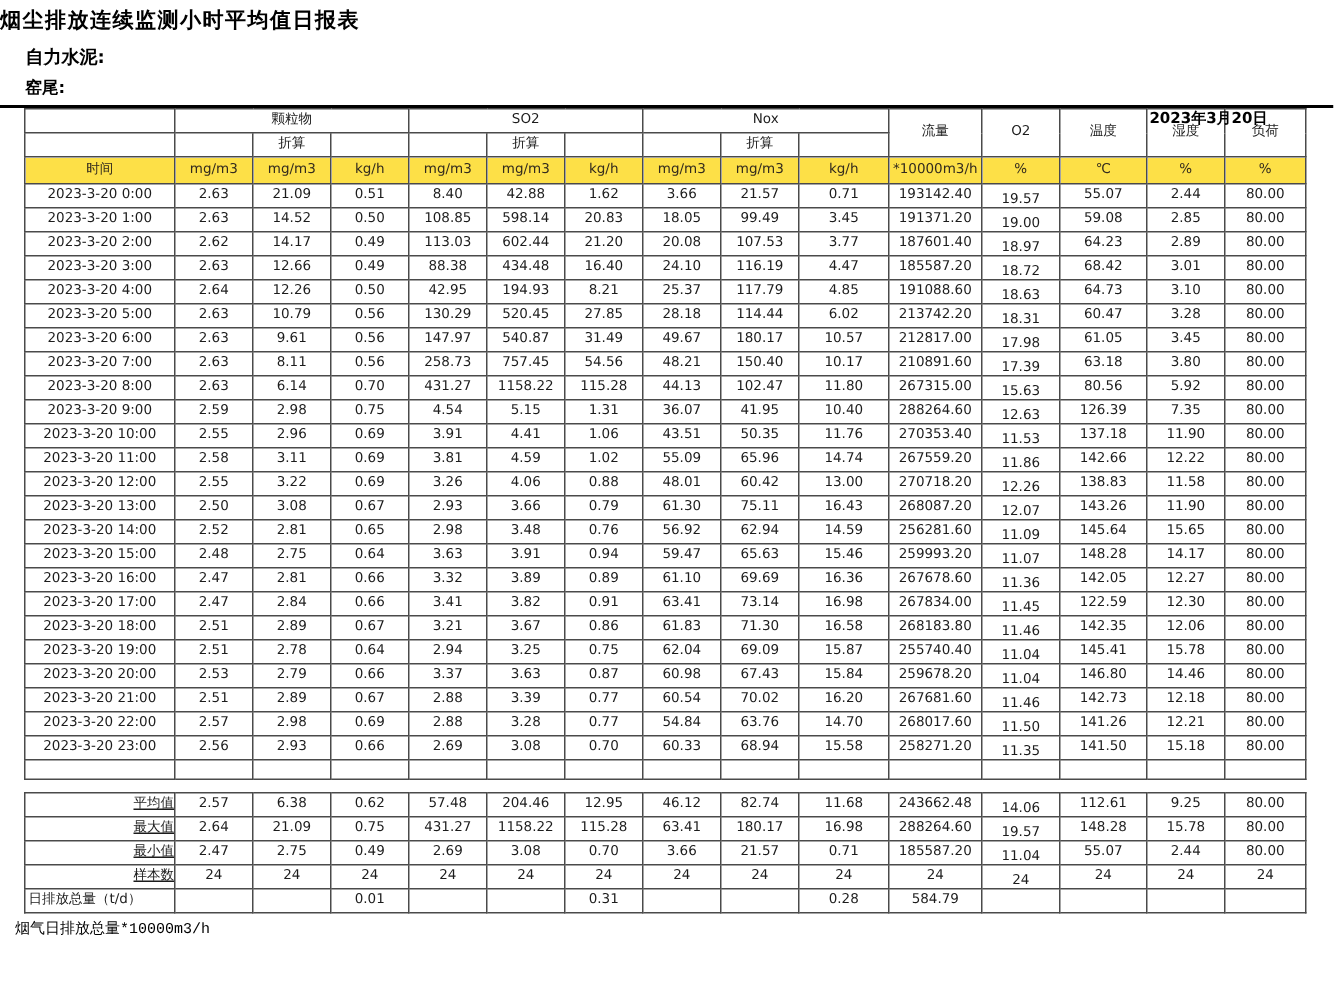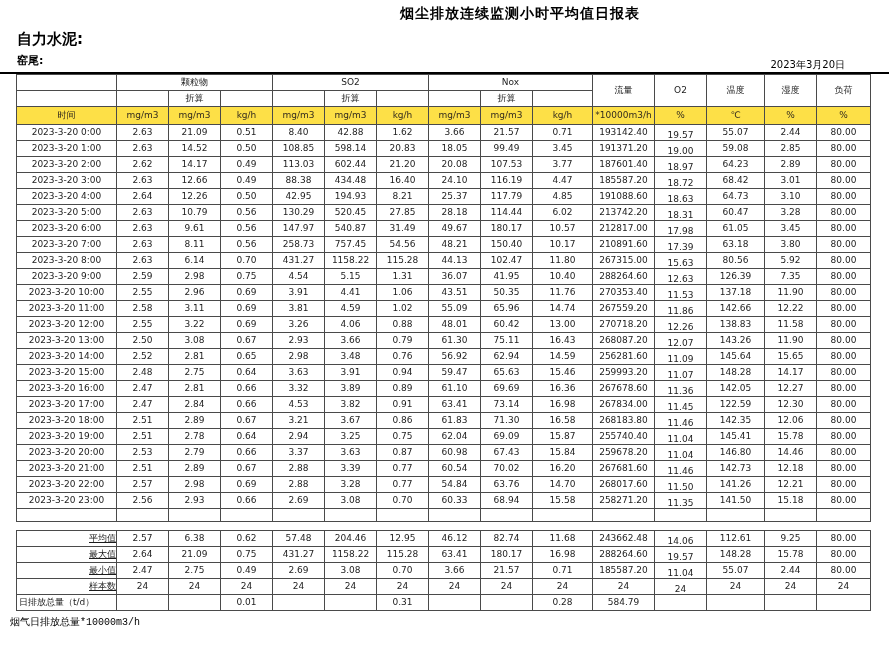--- a/index.html
+++ b/index.html
@@ -1,21 +1,21 @@
 <!DOCTYPE html>
 <html><head>
 <meta charset="utf-8">
 <style>
   html,body{margin:0;padding:0;background:#fff;}
   body{width:889px;height:671px;font-family:"DejaVu Sans",sans-serif;color:#000;overflow:hidden;}
   .std{margin:6px 0 0 30px;font-weight:bold;font-size:11px;}
-  .title{width:640px;text-align:right;font-weight:bold;font-size:14px;margin-top:5px;letter-spacing:1px;}
-  .company{margin:7px 0 0 17px;font-weight:bold;font-size:15px;}
+  .title{width:640px;text-align:left;font-weight:bold;font-size:14px;margin-top:5px;letter-spacing:1px;}
+  .company{margin:7px 0 0 17px;font-weight:bold;font-size:12px;}
   .station-row{margin:4px 0 0 17px;font-weight:bold;font-size:11px;position:relative;height:17px;}
-  .date{position:absolute;right:44px;top:5px;font-weight:normal;font-size:10px;}
+  .date{position:absolute;right:44px;top:21px;font-weight:bold;font-size:10px;}
   .thick-rule{height:2px;background:#000;margin-top:2px;}
   table{border-collapse:collapse;table-layout:fixed;margin:0 0 0 16px;}
   td{border:1px solid #4a4a4a;font-size:9px;text-align:center;vertical-align:middle;
      padding:0;height:15px;line-height:15px;overflow:hidden;white-space:nowrap;color:#1c1c1c;}
   thead td{height:15px;}
   tr.units td{background:#fde047;height:17px;color:#332b1e;}
   td.o2c{padding-top:5px;height:10px;line-height:10px;margin-left:16px;}
   tr.blank td{height:12px;}
   tr.spacer td{border:none;height:8px;}
   td.sum-label{text-decoration:underline;text-align:right;}
@@ -383,21 +383,21 @@
           <td class="o2c">11.36</td>
           <td>142.05</td>
           <td>12.27</td>
           <td>80.00</td>
         </tr>
         <tr>
           <td>2023-3-20 17:00</td>
           <td>2.47</td>
           <td>2.84</td>
           <td>0.66</td>
-          <td>4.53</td>
+          <td>3.41</td>
           <td>3.82</td>
           <td>0.91</td>
           <td>63.41</td>
           <td>73.14</td>
           <td>16.98</td>
           <td>267834.00</td>
           <td class="o2c">11.45</td>
           <td>122.59</td>
           <td>12.30</td>
           <td>80.00</td>

